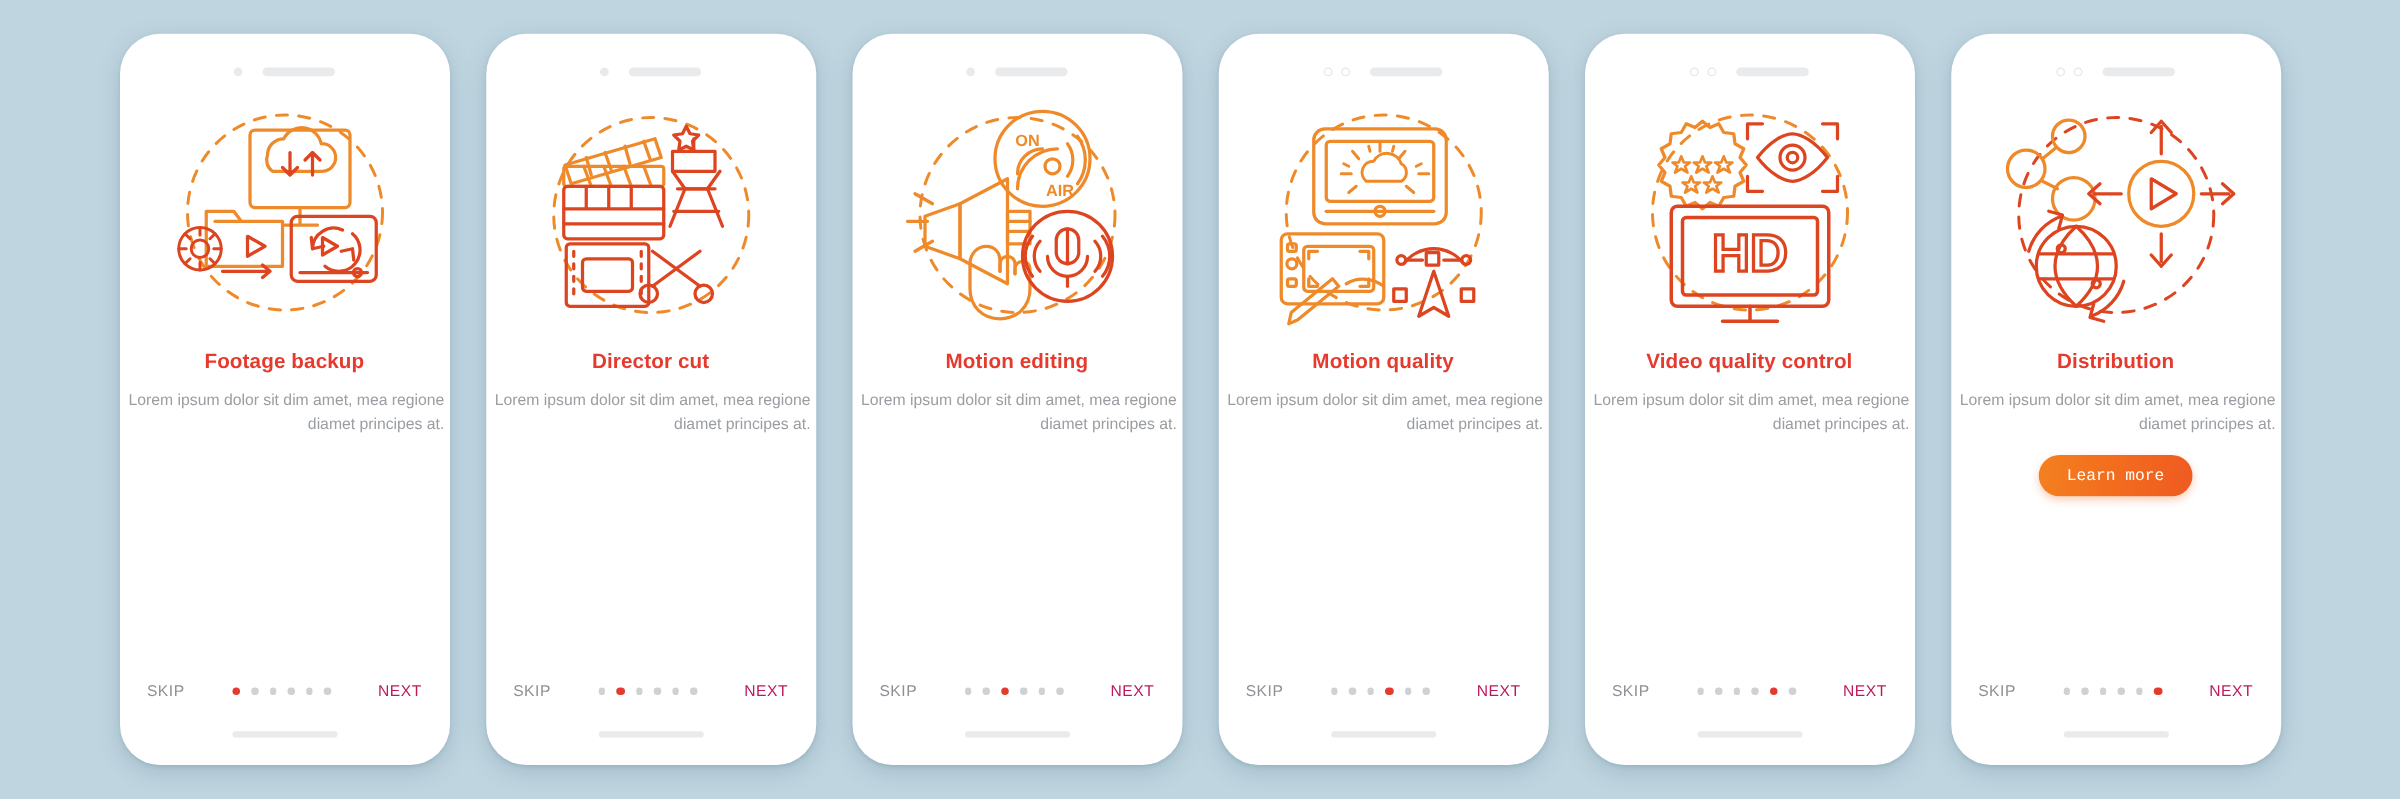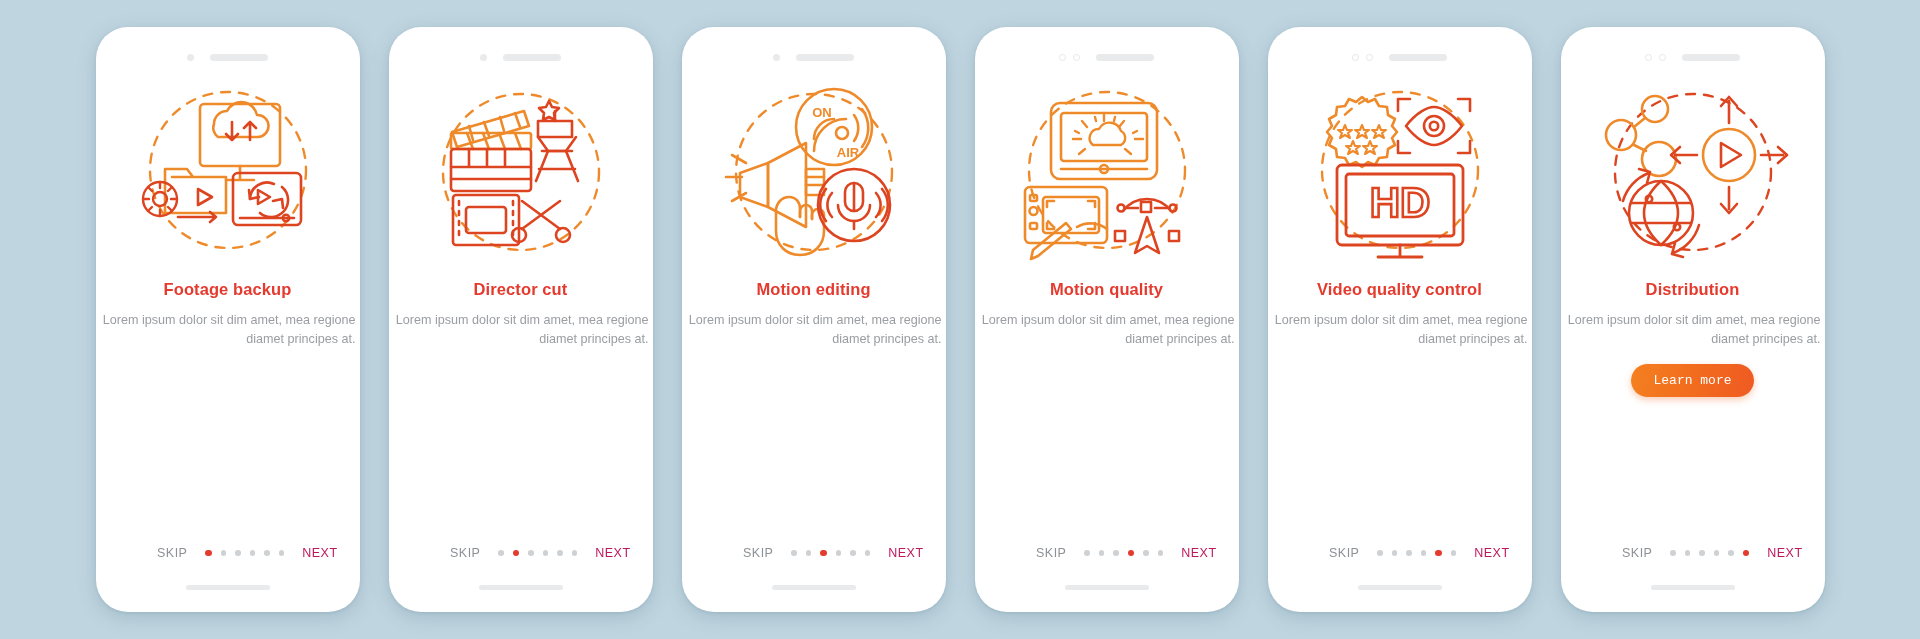--- a/index.html
+++ b/index.html
@@ -94,21 +94,21 @@
     box-shadow: 0 3px 7px rgba(240,100,30,0.32);
     cursor: pointer;
   }
   
   .nav {
     position: absolute;
     left: 0; right: 0;
     bottom: 52px;
     display: flex;
     align-items: center;
-    justify-content: flex-end;
+    justify-content: space-between;
     gap: 18px;
     padding: 0 22px;
   }
   .skip, .next {
     font-size: 12.5px;
     letter-spacing: .45px;
     cursor: pointer;
     white-space: nowrap;
   }
   .skip { color: #8d9195; }

